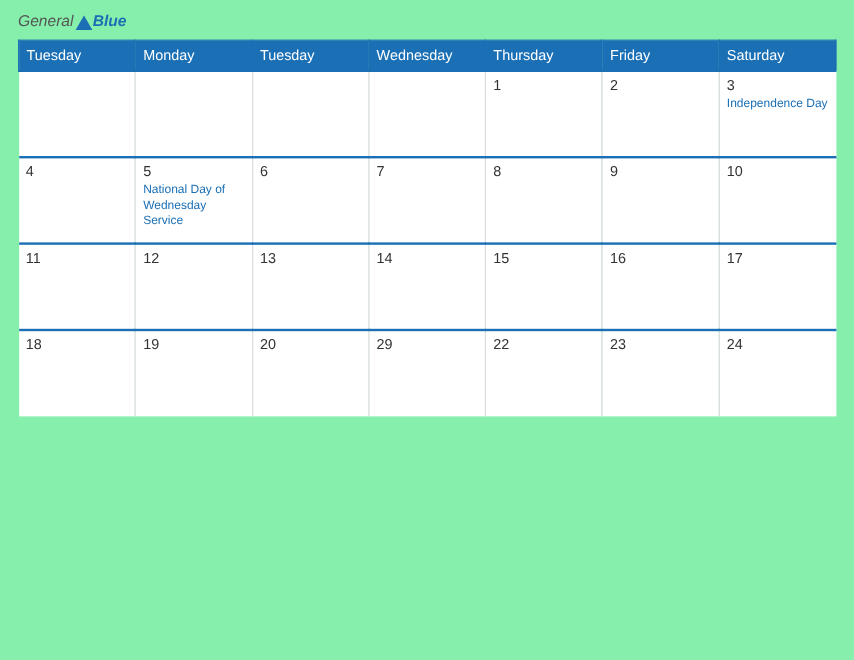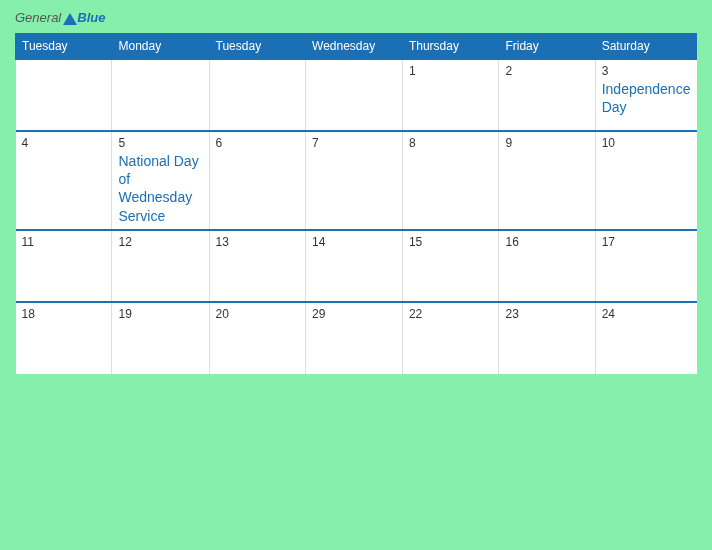--- a/index.html
+++ b/index.html
@@ -93,21 +93,21 @@
     .calendar-table tbody tr td:last-child {
       border-right: none;
     }
     .day-number {
       font-size: 12px;
       color: #333;
       display: block;
       margin-bottom: 2px;
     }
     .event-text {
-      font-size: 14px;
+      font-size: 10px;
       color: #1a6fb5;
       line-height: 1.3;
       display: block;
     }
     .empty-cell {
       background: #f5f5f5;
     }
     .row-alt td {
       background: #f9f9f9;
     }

